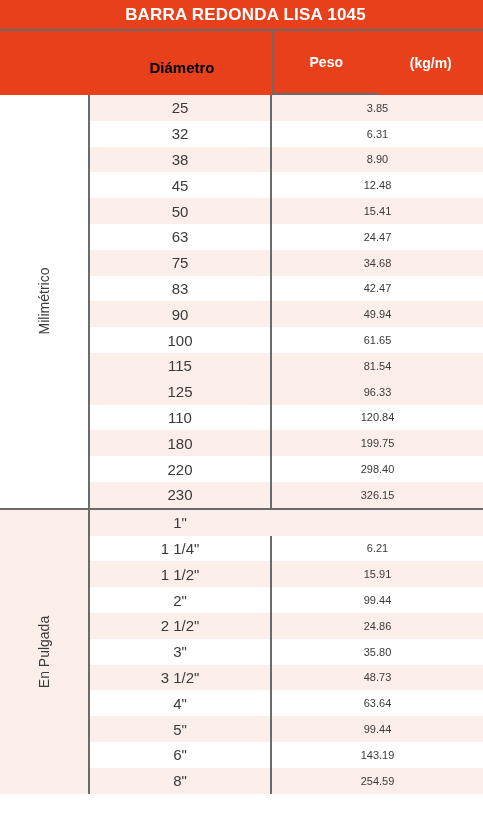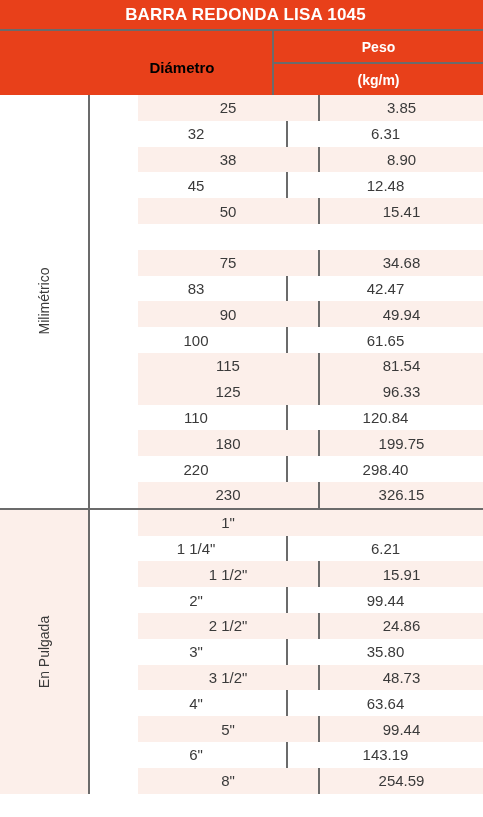--- a/index.html
+++ b/index.html
@@ -53,21 +53,21 @@
     align-items: center;
     justify-content: center;
     font-size: 15px;
     font-weight: bold;
     border-left: 2px solid #E8401A;
     margin-top: 8px;
   }
   .head-peso-wrap {
     flex: 1;
     display: flex;
-    flex-direction: column;
+    flex-direction: row;
     border-left: 2px solid #6b6b6b;
   }
   .head-peso, .head-unit {
     flex: 1;
     background: #E8401A;
     color: #ffffff;
     display: flex;
     align-items: center;
     justify-content: center;
     font-size: 14px;
@@ -98,32 +98,32 @@
     white-space: nowrap;
     font-size: 14px;
     color: #3a3a3a;
   }
   .rows { flex: 1; }
   .row {
     height: 25.8px;
     display: flex;
     align-items: center;
   }
-  .row.odd  { background: #FCEFEA; margin-left: 48px; }
-  .row.even { background: #ffffff; margin-left: 16px; }
+  .row.odd  { background: #FCEFEA; }
+  .row.even { background: #ffffff; }
   .cell-diam {
     width: 180px;
     text-align: center;
     font-size: 15px;
     color: #3a3a3a;
   }
   .cell-weight {
     flex: 1;
     text-align: right;
-    font-size: 15px;
+    font-size: 11px;
     color: #3a3a3a;
     border-left: 2px solid #6b6b6b;
     height: 100%;
     display: flex;
     align-items: center;
     justify-content: center;
   }
 </style>
 </head>
 <body>
@@ -170,20 +170,22 @@
           </div>
           <div class="row even">
             <div class="cell-diam">45</div>
             <div class="cell-weight">12.48</div>
           </div>
           <div class="row odd">
             <div class="cell-diam">50</div>
             <div class="cell-weight">15.41</div>
           </div>
           <div class="row even">
+            <div class="cell-diam">63</div>
+            <div class="cell-weight">24.47</div>
           </div>
           <div class="row odd">
             <div class="cell-diam">75</div>
             <div class="cell-weight">34.68</div>
           </div>
           <div class="row even">
             <div class="cell-diam">83</div>
             <div class="cell-weight">42.47</div>
           </div>
           <div class="row odd">

